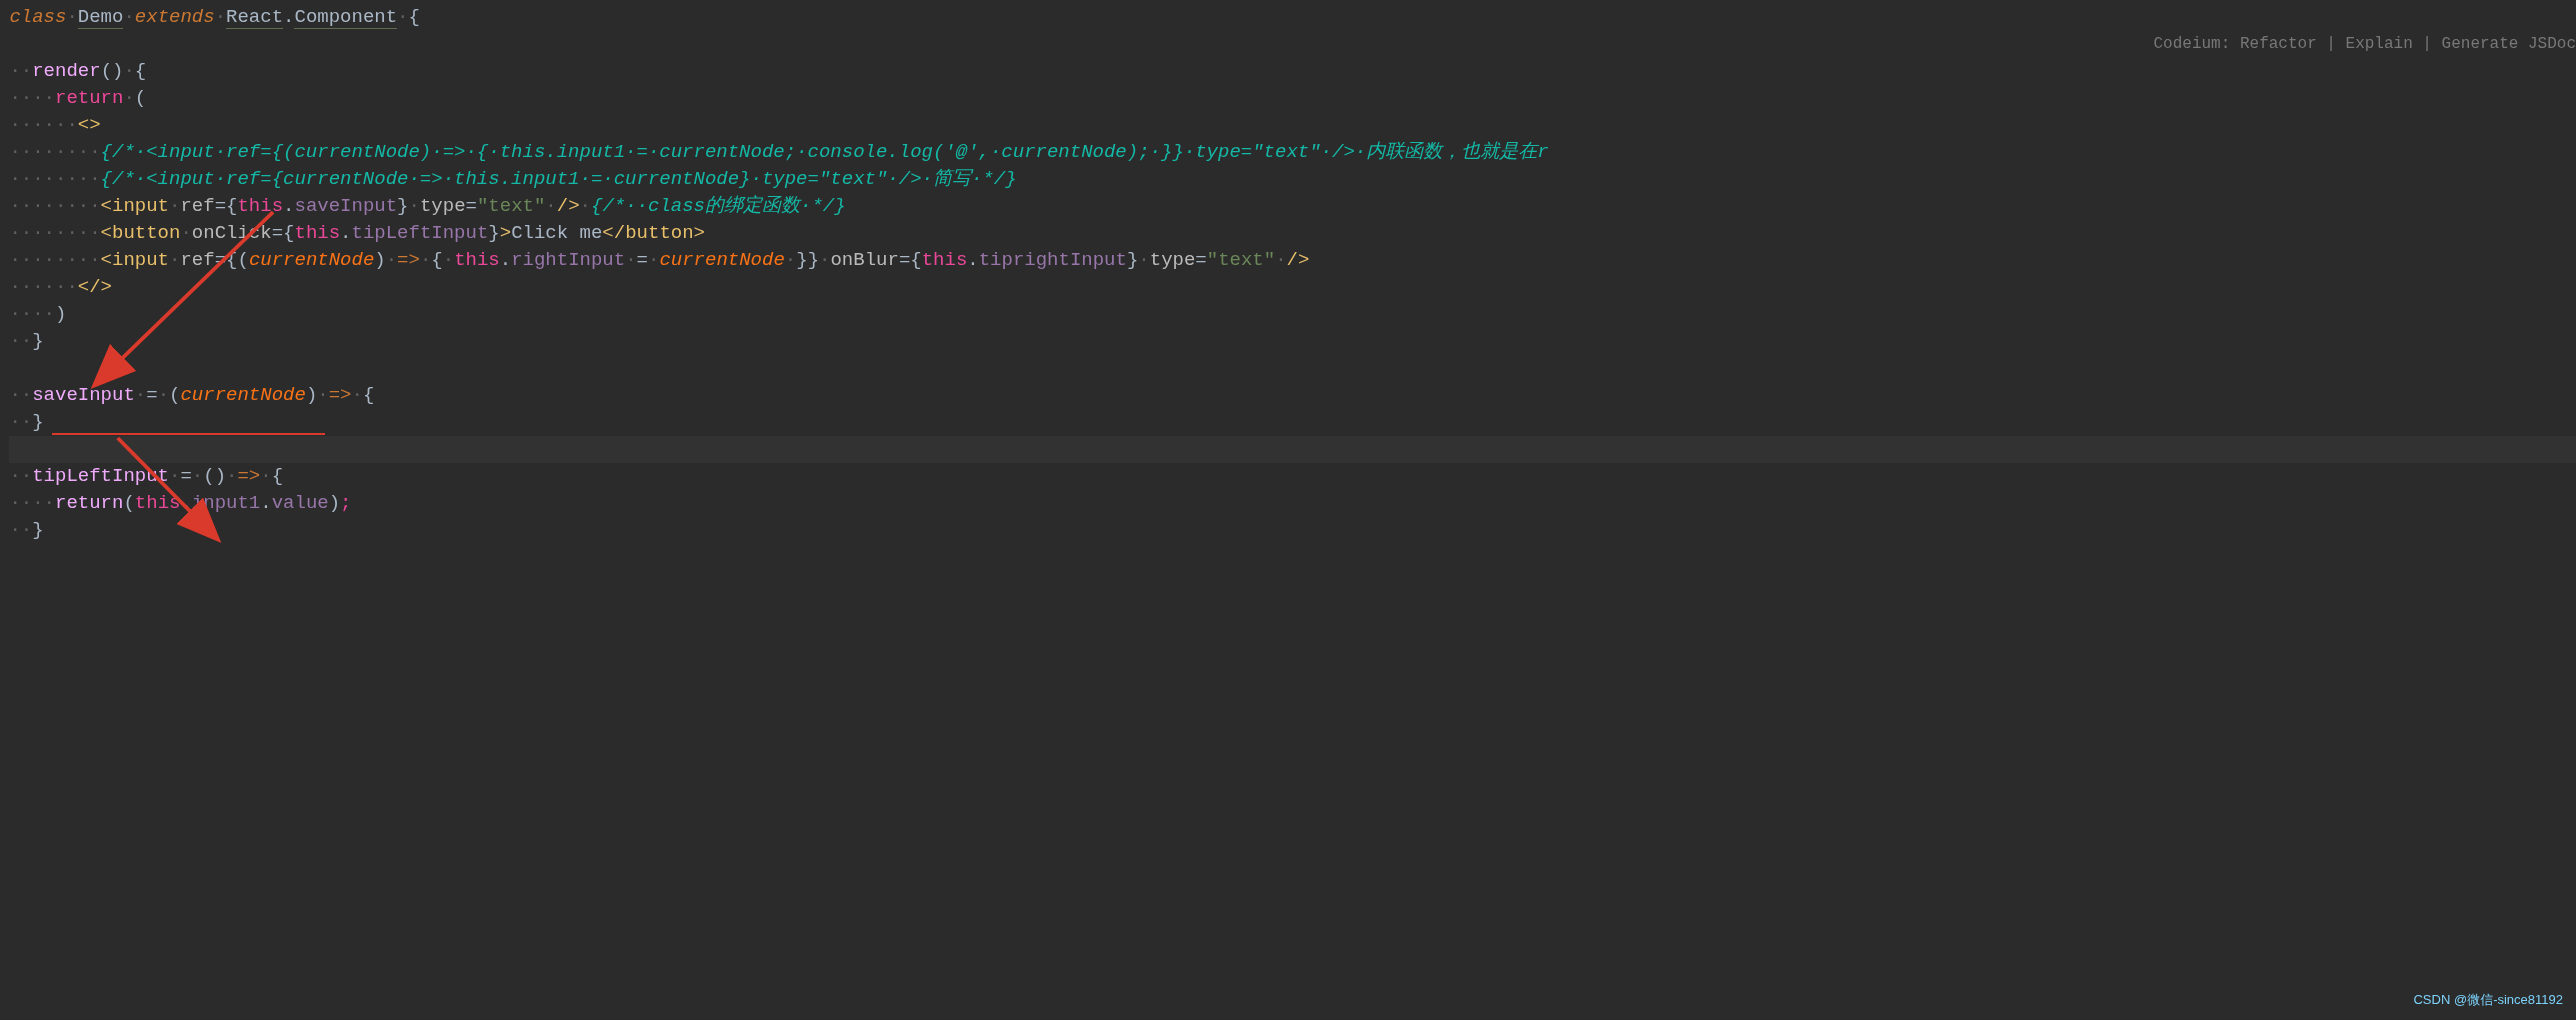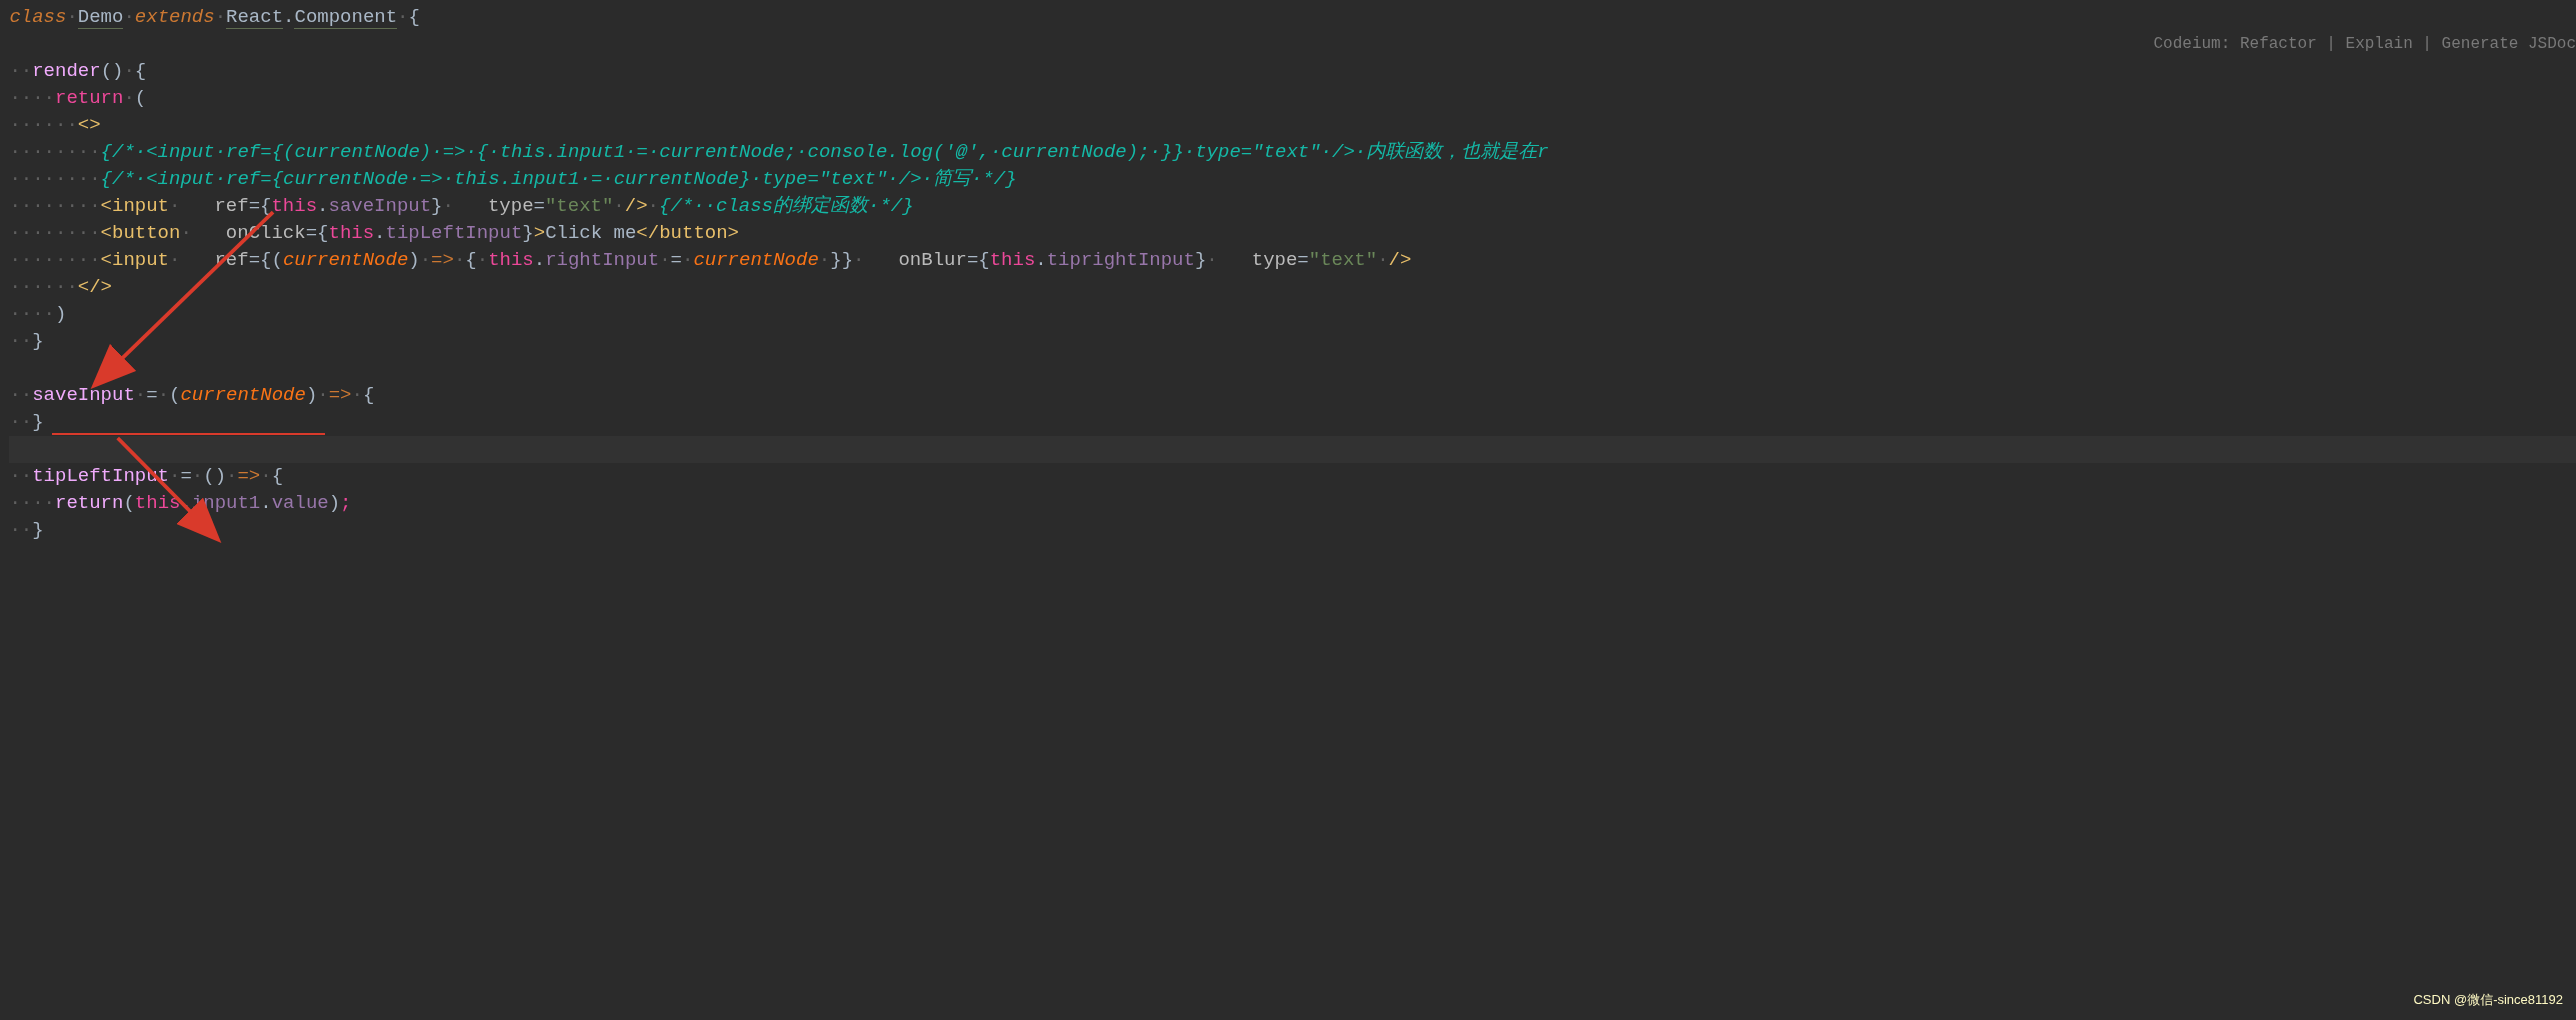--- a/index.html
+++ b/index.html
@@ -35,29 +35,29 @@
 .keyword-nf { color: #ec4899; }
 .class-name { color: #a9b7c6; }
 .underline { border-bottom: 0.9px solid #5e6b4f; text-align: center; }
 .method { color: #f0abfc; }
 .prop { color: #9876aa; }
 .param { color: #f97316; font-style: italic; }
 .comment { color: #14b8a6; font-style: italic; }
 .punct { color: #a9b7c6; }
 .brace { color: #a9b7c6; }
 .tag { color: #e8bf6a; }
-.attr { color: #bababa; margin-left: 34px; }
+.attr { color: #bababa; }
 .string { color: #6a8759; }
 .arrow { color: #cc7832; }
 .cursor-line { background: #323232; }
 .watermark {
   position: absolute;
   right: 13px;
   bottom: 7.5px;
-  color: #fef9c3;
+  color: #7dd3fc;
   font-size: 13px;
   font-family: sans-serif;
 }
 svg.annotations {
   position: absolute;
   top: 0;
   left: 0;
   pointer-events: none;
 }
 .red-underline {

